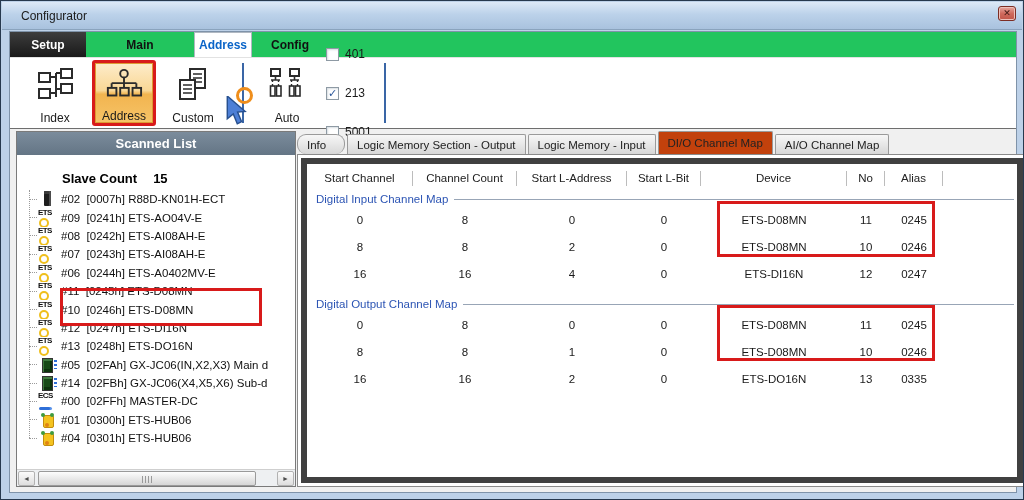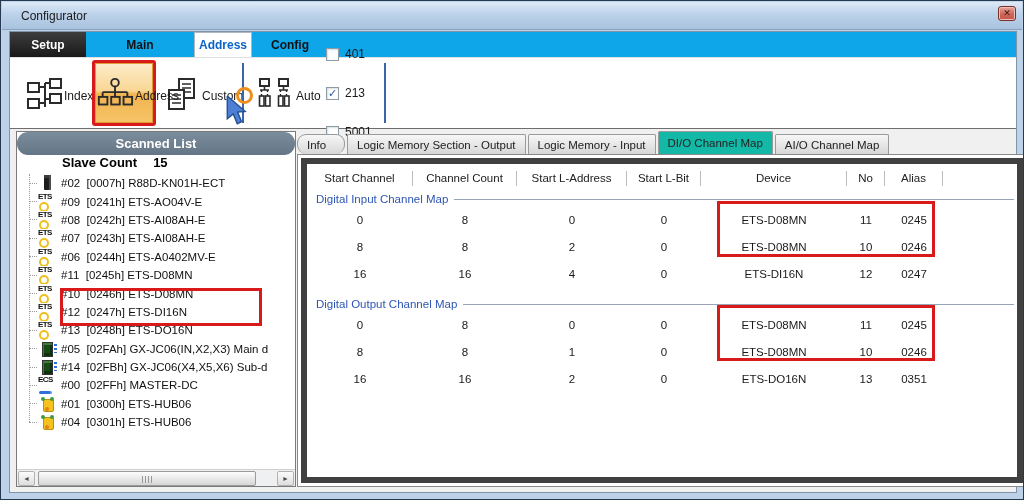--- a/index.html
+++ b/index.html
@@ -19,37 +19,37 @@
                border:1px solid #7c2d24; border-radius:3px;
                box-shadow:inset 0 0 0 1px #edc0ba; color:#3c1712; font-size:9px;
                font-weight:bold; display:flex; align-items:center; justify-content:center;
                cursor:pointer; line-height:1; }
 
   
   .client { position:absolute; left:8px; top:30px; width:1008px; height:462px;
             background:#f0f0f0; border:1px solid #7f93a9; }
 
   
-  .ribbon-tabs { position:relative; height:26px; background:#0ea5e9;
+  .ribbon-tabs { position:relative; height:26px; background:#22c55e;
                  border-bottom:1px solid #e2e2e2; display:flex; align-items:stretch; }
   .tab-setup { width:76px; background:linear-gradient(#3d3d3d,#191919);
                color:#fff; font-weight:bold; font-size:12px; display:flex;
                align-items:center; justify-content:center; cursor:pointer; }
   .tab-plain { width:108px; color:#111; font-weight:bold; font-size:12px;
                display:flex; align-items:center; justify-content:center; cursor:pointer; }
   .tab-active { width:58px; background:#fff; border:1px solid #b0b8c2; border-bottom:none;
                 color:#0a64c8; font-weight:bold; font-size:12px; display:flex;
                 align-items:center; justify-content:center; cursor:pointer; }
   .tab-config { width:76px; }
 
   
   .toolbar { position:relative; height:71px; background:#fff;
              border-bottom:1px solid #6e6e6e; display:flex; align-items:center;
              padding-left:14px; }
-  .tool { width:62px; height:64px; display:flex; flex-direction:row;
+  .tool { width:62px; height:64px; display:flex; flex-direction:column;
           align-items:center; justify-content:space-between; padding-top:4px;
           cursor:pointer; margin-right:6px; }
   .tool svg { display:block; }
   .tool-label { font-size:12px; color:#1a1a1a; margin-top:1px; }
   .tool-address { position:relative; border:3px solid #d81a1a; border-radius:3px;
                   background:linear-gradient(#fdeccb, #f9d795 46%, #f2b44f 52%, #f6c468);
                   box-shadow:inset 0 0 0 1px #dd9b33; width:64px; height:66px; }
   .toolbar-sep { width:0; height:60px; border-left:2px solid #3a66a6; margin:0 12px; }
   .cb-group { display:flex; flex-direction:column; gap:25px; margin-left:2px; }
   .cb-row { display:flex; align-items:center; gap:6px; cursor:pointer; }
@@ -64,23 +64,23 @@
   .mouse-cursor { position:absolute; left:130px; top:33px; }
 
   
   .main { position:relative; height:363px; }
 
   
   .left-panel { position:absolute; left:6px; top:2px; width:280px; height:356px;
                 background:#fff; border:1px solid #7a7a7a; overflow:hidden; }
   .panel-header { height:23px; background:linear-gradient(#7b8c9c,#647585);
                   color:#fff; font-weight:bold; font-size:13px; display:flex;
-                  align-items:center; justify-content:center;border-radius:11px; }
+                  align-items:center; justify-content:center; }
   .slave-count { display:flex; gap:16px; font-weight:bold; font-size:13px;
-                 color:#000; padding:0 0 4px 45px; }
+                 color:#000; padding:16px 0 4px 45px; }
   .tree { position:relative; padding-left:12px; }
   .tree-row { position:relative; height:18.4px; display:flex; align-items:center;
               white-space:pre; overflow:hidden; font-size:11.5px; color:#111;
               cursor:pointer; }
   .tree-row::before { content:''; width:8px; border-top:1px dotted #9a9a9a;
                       margin-right:1px; flex:0 0 8px; }
   .tree-trunk { position:absolute; left:12px; top:0; bottom:9px;
                 border-left:1px dotted #9a9a9a; }
   .ticon { position:relative; width:19px; height:16px; flex:0 0 19px; margin-right:4px; }
   .servo-drive-icon::before { content:''; position:absolute; left:6px; top:0;
@@ -121,21 +121,21 @@
                   margin-left:-5px; width:10px; height:7px;
                   background:repeating-linear-gradient(90deg,#9a9a9a 0 1px,transparent 1px 3px); }
 
   
   .right-panel { position:absolute; left:287px; top:2px; width:730px; height:356px; }
   .rtabs { display:flex; align-items:flex-end; height:23px; }
   .rtab { height:20px; padding:0 9px; background:linear-gradient(#f7f7f7,#d7d7d7);
           border:1px solid #9a9a9a; border-bottom:none; font-size:11.5px; color:#222;
           display:flex; align-items:center; margin-right:2px; cursor:pointer;
           border-radius:2px 2px 0 0; }
-  .rtab.active { height:23px; background:#14b8a6; position:relative; z-index:2; }
+  .rtab.active { height:23px; background:#c2410c; position:relative; z-index:2; }
   .rtab-info { width:48px;border-radius:9px; }
   .right-content { position:relative; height:333px; background:#fff;
                    border:1px solid #8a8a8a; padding:3px; z-index:1; }
   .table-area { position:relative; height:100%; border:6px solid #404040; padding-top:2px; }
   .tbl-header { display:grid; grid-template-columns:106px 104px 110px 74px 146px 38px 58px 1fr;
                 height:24px; align-items:center; }
   .tbl-header span { display:flex; align-items:center; justify-content:center;
                 height:15px; border-right:1px solid #bcbcbc; font-size:11.5px; color:#222; }
   .tbl-header span:last-child { border-right:none; }
   .section-title { display:flex; align-items:center; height:14px; margin-top:2px;
@@ -365,21 +365,21 @@
                   <span class="tcell">0246</span>
                   <span></span>
                 </div>
                 <div class="trow">
                   <span class="tcell">16</span>
                   <span class="tcell">16</span>
                   <span class="tcell">2</span>
                   <span class="tcell">0</span>
                   <span class="tcell">ETS-DO16N</span>
                   <span class="tcell">13</span>
-                  <span class="tcell">0351</span>
+                  <span class="tcell">0335</span>
                   <span></span>
                 </div>
               </div>
           </div>
           <div class="map-highlight di-highlight"></div>
           <div class="map-highlight do-highlight"></div>
         </div>
       </div>
 
     </div>

